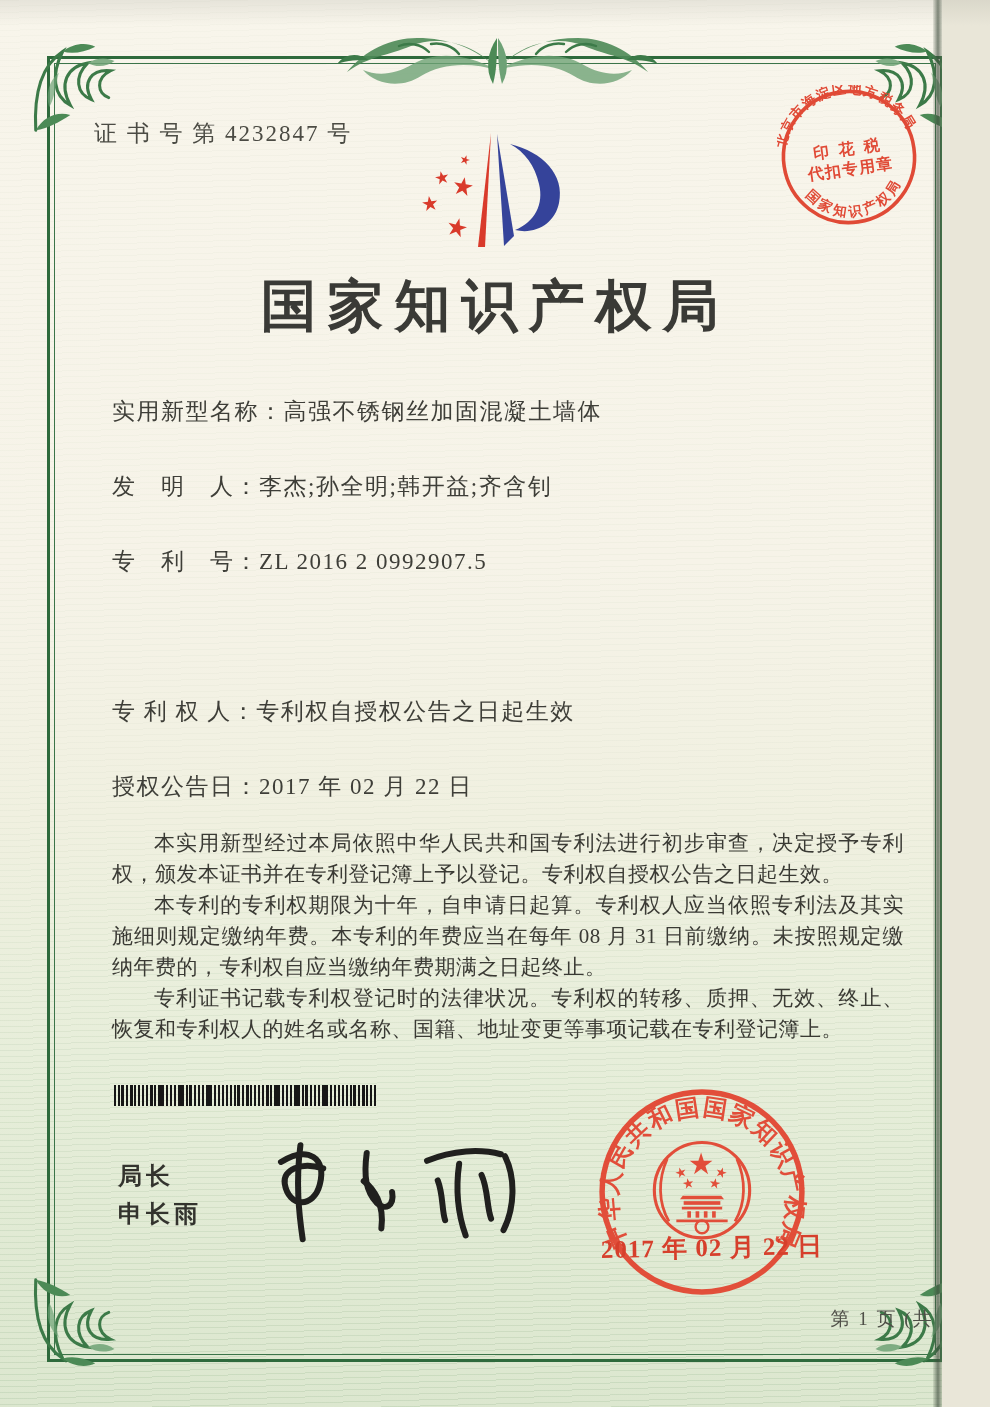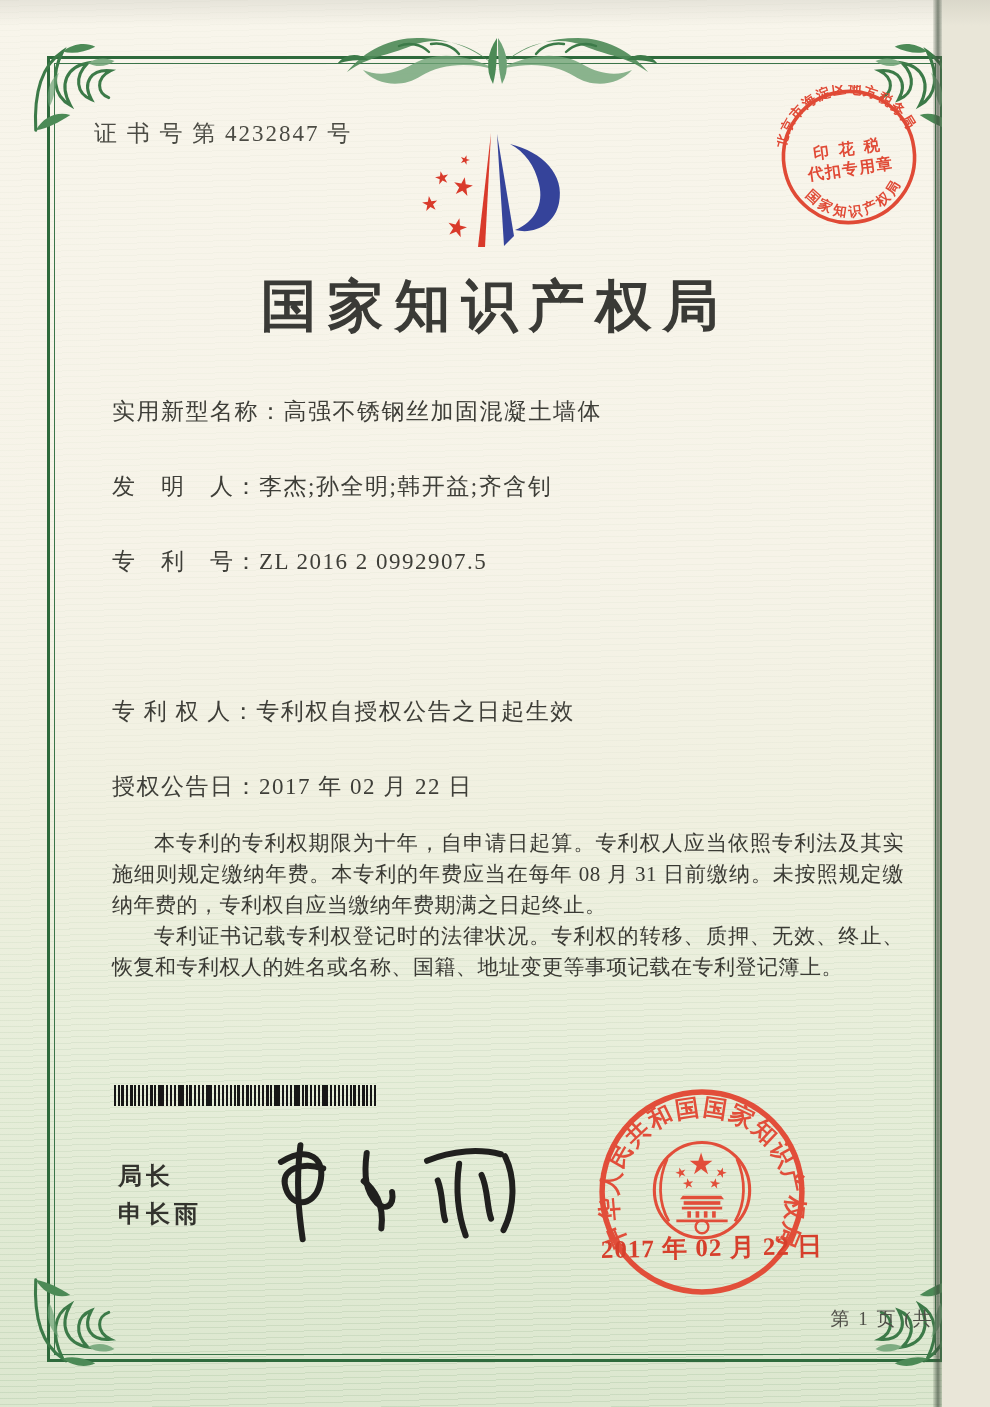--- a/index.html
+++ b/index.html
@@ -131,20 +131,21 @@
 
   <div class="title">国家知识产权局</div>
 
   <div class="field" style="top:396px">实用新型名称：高强不锈钢丝加固混凝土墙体</div>
   <div class="field" style="top:471px">发　明　人：李杰;孙全明;韩开益;齐含钊</div>
   <div class="field" style="top:546px">专　利　号：ZL 2016 2 0992907.5</div>
   <div class="field" style="top:696px">专 利 权 人：专利权自授权公告之日起生效</div>
   <div class="field" style="top:771px">授权公告日：2017 年 02 月 22 日</div>
 
   <div class="body-text">
+    <p>本实用新型经过本局依照中华人民共和国专利法进行初步审查，决定授予专利权，颁发本证书并在专利登记簿上予以登记。专利权自授权公告之日起生效。</p>
     <p>本专利的专利权期限为十年，自申请日起算。专利权人应当依照专利法及其实施细则规定缴纳年费。本专利的年费应当在每年 08 月 31 日前缴纳。未按照规定缴纳年费的，专利权自应当缴纳年费期满之日起终止。</p>
     <p>专利证书记载专利权登记时的法律状况。专利权的转移、质押、无效、终止、恢复和专利权人的姓名或名称、国籍、地址变更等事项记载在专利登记簿上。</p>
   </div>
 
   <div class="barcode"></div>
 
   <div class="director-label">局长</div>
   <div class="director-name">申长雨</div>
 
   <svg class="sig-svg" style="left:268px;top:1124px" width="252" height="130" viewBox="0 0 252 130" aria-label="申长雨">

